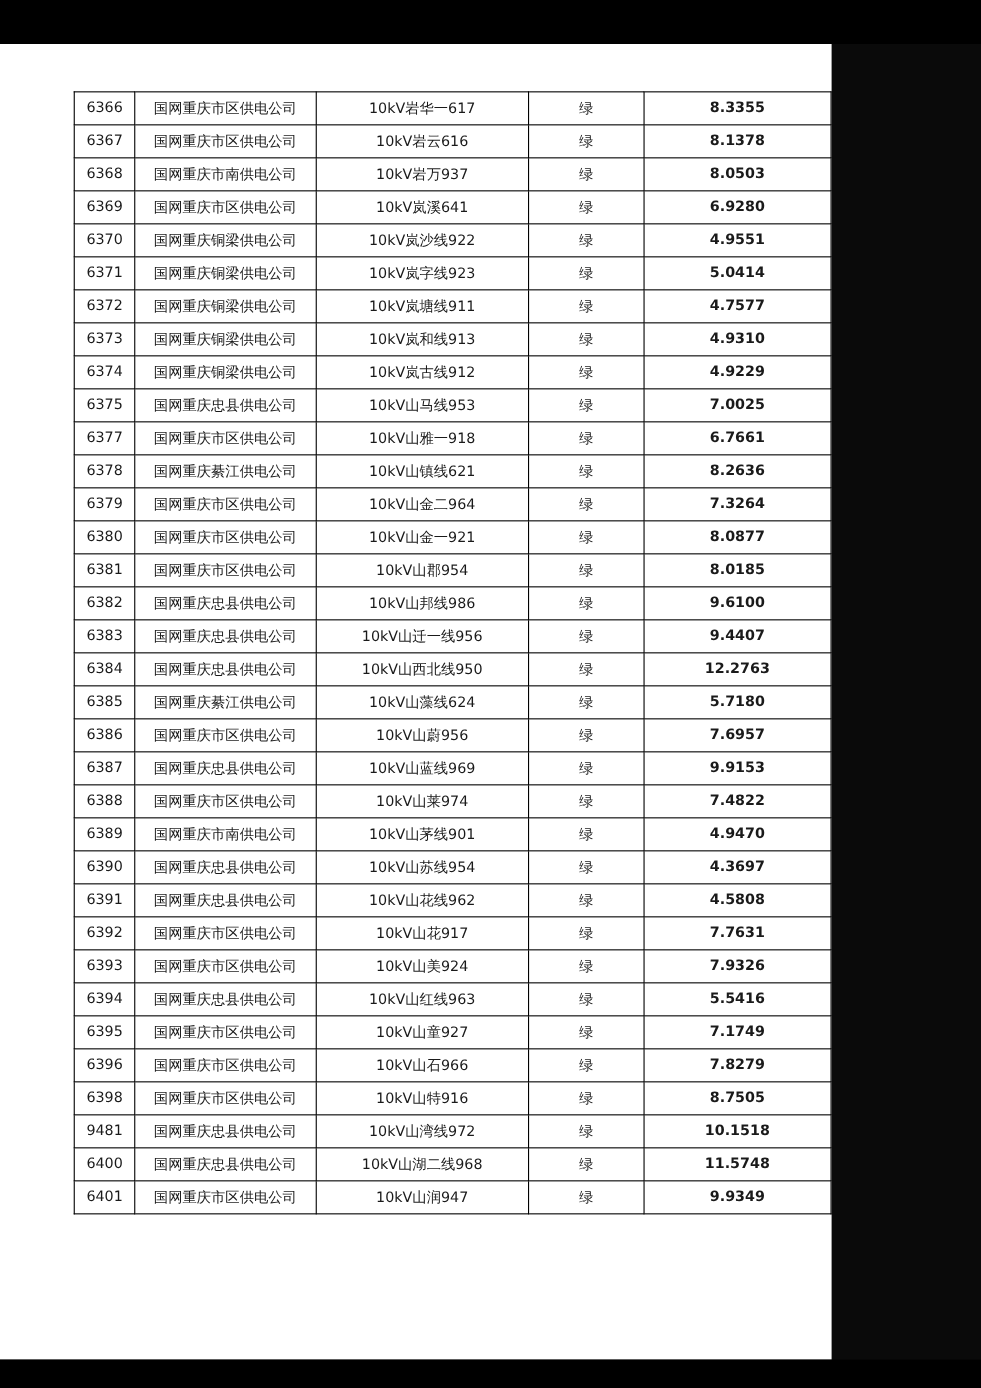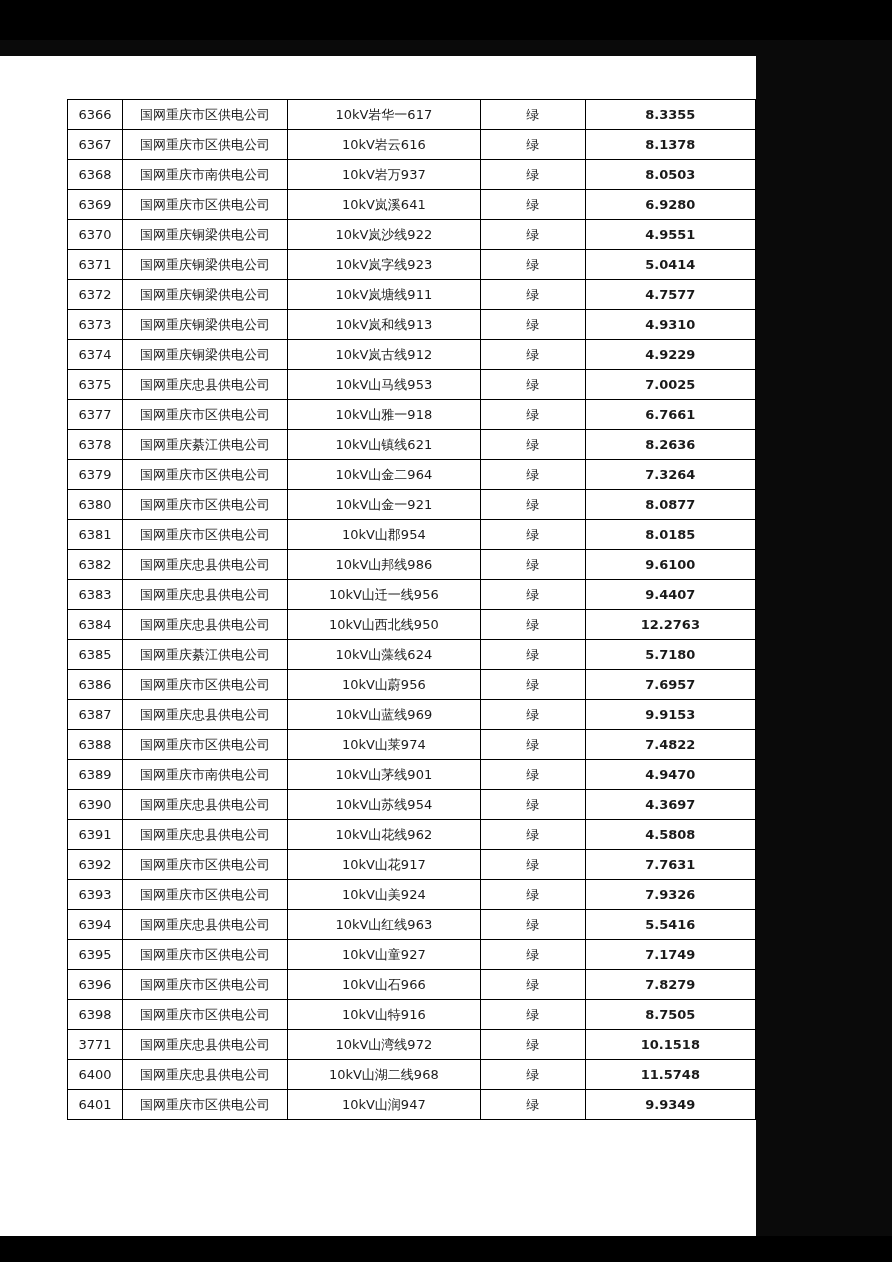--- a/index.html
+++ b/index.html
@@ -18,21 +18,21 @@
   .viewer-strip {
     position: absolute;
     left: 0;
     width: 892px;
     background: #000;
   }
   .viewer-strip.top { top: 0; height: 40px; }
   .viewer-strip.bottom { top: 1236px; height: 26px; }
   .page {
     position: absolute;
-    top: 56px;
+    top: 40px;
     left: 0;
     width: 756px;
     height: 1196px;
     background: #ffffff;
   }
   .table-wrap {
     position: absolute;
     top: 43px;
     left: 67px;
   }
@@ -277,21 +277,21 @@
               <td class="col-value">7.8279</td>
             </tr>
             <tr>
               <td class="col-id">6398</td>
               <td class="col-company">国网重庆市区供电公司</td>
               <td class="col-line">10kV山特916</td>
               <td class="col-status">绿</td>
               <td class="col-value">8.7505</td>
             </tr>
             <tr>
-              <td class="col-id">3771</td>
+              <td class="col-id">9481</td>
               <td class="col-company">国网重庆忠县供电公司</td>
               <td class="col-line">10kV山湾线972</td>
               <td class="col-status">绿</td>
               <td class="col-value">10.1518</td>
             </tr>
             <tr>
               <td class="col-id">6400</td>
               <td class="col-company">国网重庆忠县供电公司</td>
               <td class="col-line">10kV山湖二线968</td>
               <td class="col-status">绿</td>

